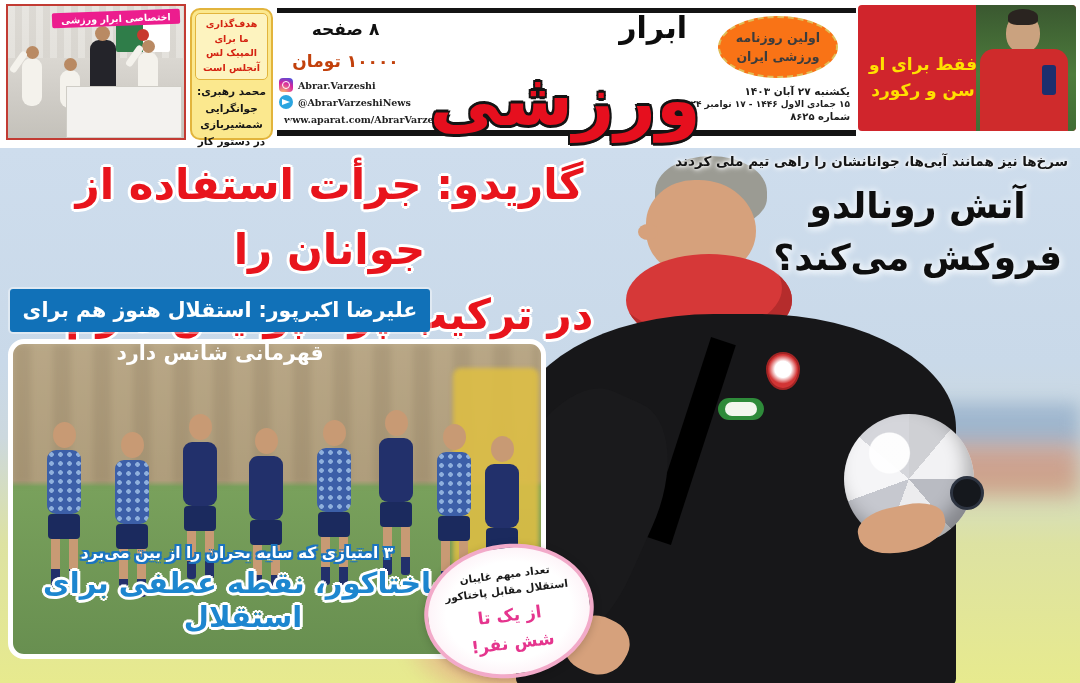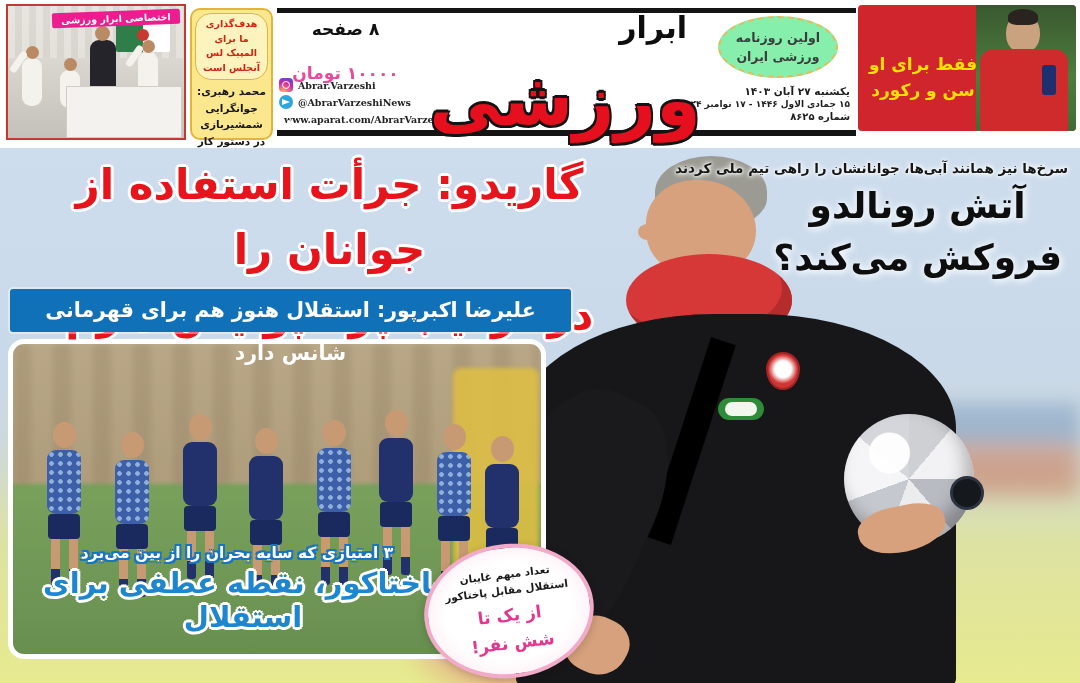--- a/index.html
+++ b/index.html
@@ -27,48 +27,48 @@
     background:#24242a; border-radius:9px; }
   .coach-dark::before { content:""; position:absolute; top:-14px; left:5px; width:15px; height:15px;
     border-radius:50%; background:#b98a63; }
   .piste-box { position:absolute; left:58px; bottom:0; width:116px; height:52px;
     background:#f3f2ef; border:1px solid #cfcdc6; }
   .exclusive-ribbon { position:absolute; top:5px; right:4px; width:128px; padding:2px 3px;
     background:#ec1d8e; color:#fff; font-size:9.5px; font-weight:bold; text-align:center;
     border-radius:2px; transform:rotate(-2deg); z-index:2; }
   .note-box { position:absolute; left:190px; top:8px; width:83px; height:132px;
     background:#fbe88e; border:2px solid #e2b43c; border-radius:10px; padding:3px; }
-  .note-quote { background:#fdf3bf; border:1px solid #e2b43c; border-radius:16px;
+  .note-quote { background:#fdf3bf; border:1px solid #e2b43c; border-radius:5px;
     color:#d42311; font-weight:bold; font-size:9.5px; text-align:center; line-height:1.55; padding:3px 5px; }
   .note-speaker { color:#151515; font-weight:bold; font-size:10.5px; text-align:center;
     line-height:1.6; margin-top:3px; }
   .bar-top, .bar-bottom { position:absolute; left:277px; width:579px; height:5px; background:#141414; }
   .bar-top { top:8px; } .bar-bottom { top:130px; height:6px; }
   .center-info { position:absolute; left:277px; top:14px; width:137px; height:115px; }
   .pages-line { text-align:center; font-size:17px; font-weight:bold; color:#111; margin-top:5px; }
-  .price-line { text-align:center; font-size:17px; font-weight:bold; color:#ec4899; margin-top:24px; }
+  .price-line { text-align:center; font-size:17px; font-weight:bold; color:#c2410c; margin-top:12px; }
   .socials { position:absolute; bottom:0; left:2px; right:0; direction:ltr; }
   .social-row { display:flex; align-items:center; gap:5px; margin:3px 0; }
   .social-handle { font-family:"DejaVu Serif", serif; font-weight:bold; font-size:9.5px; color:#222; }
   .ig-icon { width:14px; height:14px; border-radius:4px;
     background:radial-gradient(circle at 30% 110%, #fdc468, #d6249f 60%, #285aeb); position:relative; }
   .ig-icon::after { content:""; position:absolute; inset:3px; border:1.5px solid #fff; border-radius:50%; }
   .tg-icon { width:14px; height:14px; border-radius:50%; background:#2ca5e0; position:relative; }
   .tg-icon::after { content:""; position:absolute; left:3px; top:4px; width:0; height:0;
     border-left:8px solid #fff; border-top:3px solid transparent; border-bottom:3px solid transparent; }
   .ap-icon { width:14px; height:14px; border-radius:4px; background:#df3e7a; position:relative; }
   .ap-icon::before { content:""; position:absolute; left:2px; top:2px; width:4px; height:4px;
     border-radius:50%; background:#fff; box-shadow:6px 0 0 #fff, 0 6px 0 #fff, 6px 6px 0 #fff; }
   .logo { position:absolute; left:417px; top:10px; width:296px; height:122px; z-index:3; }
   .logo-top { position:absolute; top:0; right:26px; font-size:30px; font-weight:900; color:#0d0d0d; }
   .logo-main { position:absolute; bottom:-4px; left:0; right:0; text-align:center;
     font-size:72px; font-weight:900; color:#e60f1e; line-height:1;
     text-shadow:2px 2px 0 #141414,-2px -2px 0 #141414,2px -2px 0 #141414,-2px 2px 0 #141414,0 3px 0 #141414,0 -3px 0 #141414; }
   .first-block { position:absolute; left:700px; top:14px; width:156px; height:115px; }
-  .starburst { margin:2px auto 0; width:120px; height:62px; background:#86efac;
+  .starburst { margin:2px auto 0; width:120px; height:62px; background:#f97316;
     border:2px dashed #dfbd58; border-radius:50%; display:flex; flex-direction:column;
     justify-content:center; text-align:center; font-weight:900; font-size:12.5px; color:#3c3c3c; line-height:1.55; }
   .dates { margin-top:7px; text-align:right; padding-right:6px; color:#1d1d1d; }
   .date-line1 { font-size:10.5px; font-weight:bold; }
   .date-line2 { font-size:9px; font-weight:bold; white-space:nowrap; margin-top:2px; }
   .date-line3 { font-size:10px; font-weight:bold; margin-top:2px; }
   .ronaldo-box { position:absolute; left:858px; top:5px; width:218px; height:126px;
     background:#d0252c; border-radius:4px; overflow:hidden; z-index:2; }
   .ron-photo { position:absolute; right:0; top:0; width:100px; height:100%;
     background:linear-gradient(180deg,#3a5830 0%,#4d7c3c 55%,#416d34 100%); }
@@ -118,30 +118,30 @@
       conic-gradient(#cfd0d4 0 40deg,#f2f2f4 40deg 90deg,#b9bbc2 90deg 140deg,#ececee 140deg 200deg,#c6c8cf 200deg 250deg,#f5f5f7 250deg 310deg,#d5d6db 310deg 360deg);
     box-shadow:inset -8px -12px 18px rgba(0,0,0,.28); }
   .coach-hand { position:absolute; left:298px; top:358px; width:88px; height:46px;
     background:#d6a17c; border-radius:40% 40% 50% 50%; transform:rotate(-12deg); }
   .watch { position:absolute; left:390px; top:328px; width:34px; height:34px;
     background:#15181d; border-radius:50%; border:3px solid #2c3340; }
   .coach-arm { position:absolute; left:-62px; top:238px; width:150px; height:268px;
     background:#1a1a1c; border-radius:40%; transform:rotate(24deg); }
   .coach-hand-left { position:absolute; left:6px; top:468px; width:62px; height:58px;
     background:#d6a17c; border-radius:50% 40% 50% 40%; transform:rotate(28deg); }
-  .lead-kicker { position:absolute; top:12px; right:12px; z-index:6;
+  .lead-kicker { position:absolute; top:5px; right:12px; z-index:6;
     font-size:13.5px; font-weight:bold; color:#151515;
     text-shadow:0 0 3px #fff,0 0 5px #fff,0 0 7px #fff; }
   .lead-question { position:absolute; top:32px; right:18px; z-index:6; text-align:center; }
   .lead-question .q-line { font-size:36px; font-weight:900; color:#0e0e0e; line-height:1.45;
     text-shadow:0 0 6px #eef4fa,0 0 9px #eef4fa,2px 2px 7px #eef4fa; }
   .lead-headline { position:absolute; top:4px; left:2px; width:655px; z-index:7; text-align:center; }
   .hl-line { font-size:42px; font-weight:900; color:#e8141c; line-height:1.55;
     text-shadow:-2px -2px 0 #fff,0 -3px 0 #fff,2px -2px 0 #fff,3px 0 0 #fff,2px 2px 0 #fff,0 3px 0 #fff,-2px 2px 0 #fff,-3px 0 0 #fff; }
-  .strip { position:absolute; top:141px; left:10px; width:561px; height:43px; z-index:7;
+  .strip { position:absolute; top:141px; left:10px; width:420px; height:43px; z-index:7;
     background:#1171b8; border-radius:3px; color:#fff; font-weight:bold; font-size:20.5px;
     text-align:center; line-height:43px; box-shadow:0 0 0 2px rgba(255,255,255,.4); }
   .team-photo { position:absolute; top:191px; left:8px; width:538px; height:320px; z-index:5;
     border:5px solid #fff; border-radius:16px; overflow:hidden;
     background:linear-gradient(180deg,#bfae8e 0%,#b3a281 44%,#79a15c 46%,#688f50 100%); }
   .tp-trees { position:absolute; top:0; left:0; right:0; height:140px;
     background:repeating-linear-gradient(90deg,rgba(120,100,70,.25) 0 18px,rgba(160,140,105,.2) 18px 40px); filter:blur(3px); }
   .tp-structure { position:absolute; right:2px; top:24px; width:86px; height:218px;
     background:#ddbe45; border-radius:8px; filter:blur(2px); opacity:.9; }
   .player { position:absolute; width:54px; }

